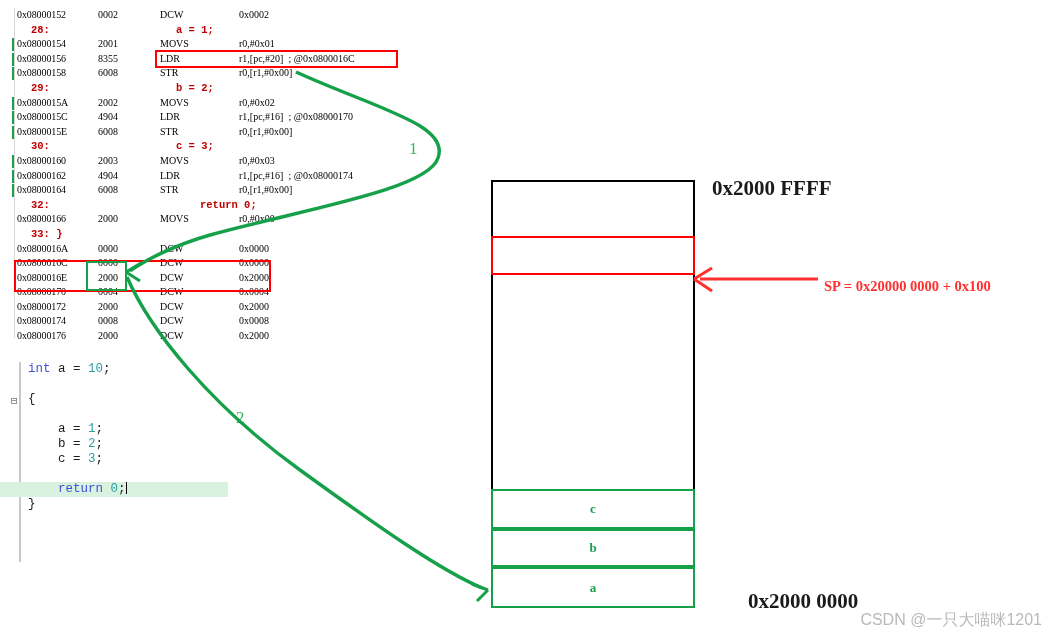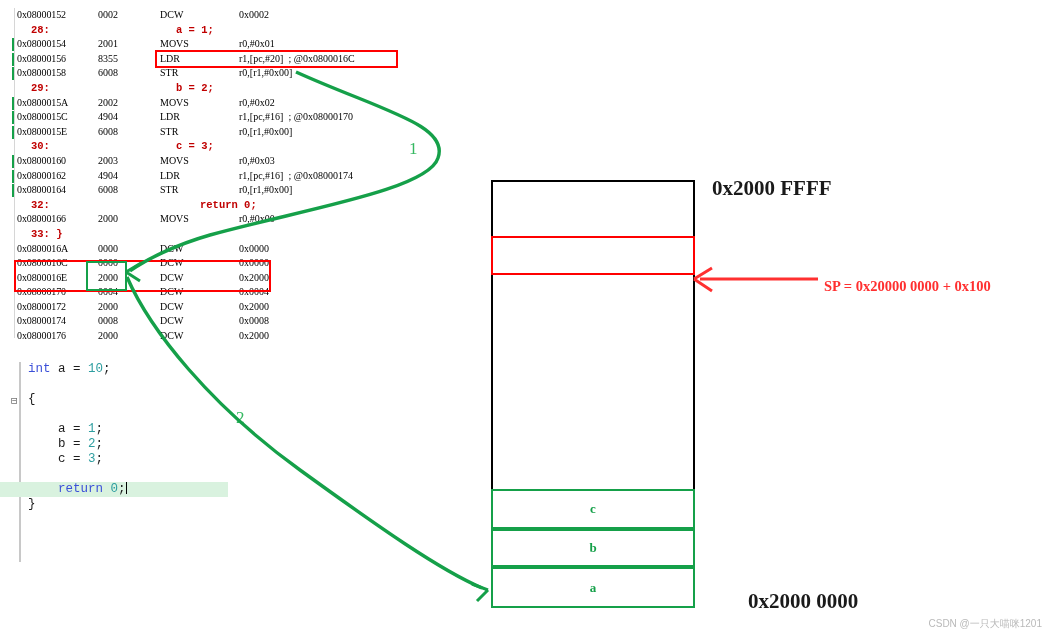--- a/index.html
+++ b/index.html
@@ -209,21 +209,21 @@
     height: 637px;
     pointer-events: none;
   }
 
   
   #watermark {
     position: absolute;
     right: 8px;
     bottom: 6px;
     font-family: "Liberation Sans", sans-serif;
-    font-size: 10px;
+    font-size: 16px;
     color: #b9b9b9;
     white-space: pre;
   }
 </style>
 </head>
 <body>
 
 <div id="disasm">
   <div class="gutter"></div>
   <div id="asm-rows">

